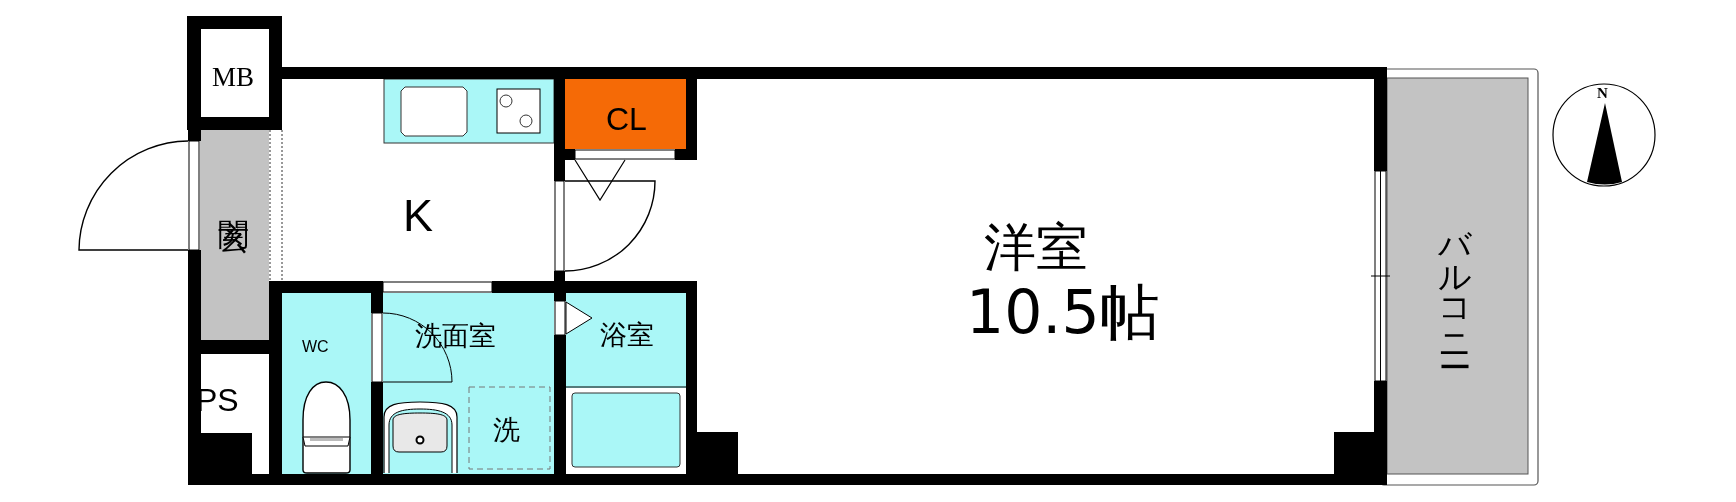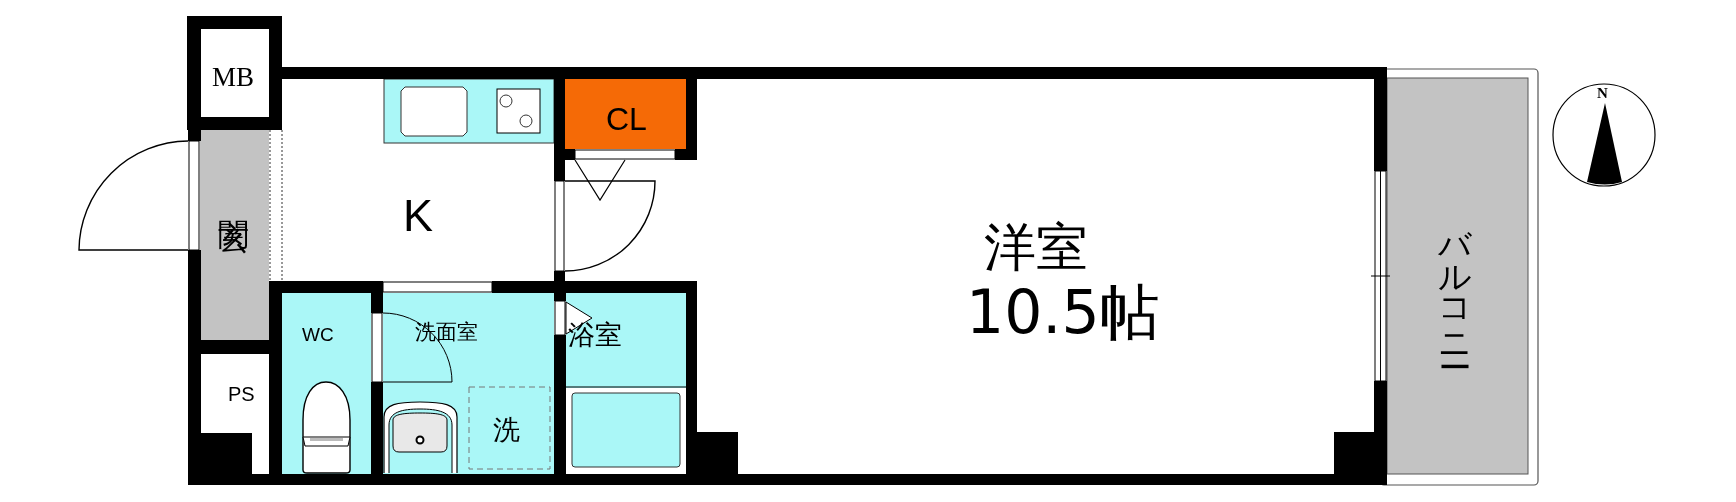--- a/index.html
+++ b/index.html
@@ -130,23 +130,23 @@
   </g>
 
   <g>
     <circle cx="1604" cy="135" r="51" fill="#fff" stroke="#000" stroke-width="1.2"></circle>
     <path d="M1605,103 L1622,182 Q1605,187 1587,182 Z" fill="#000"></path>
   </g>
 </svg>
 
 <div class="lbl" style="left:212px; top:64px; font-size:27px;font-family:Liberation Serif, serif;">MB</div>
 <div class="lbl jp vert" style="left:218px; top:196px; font-size:31px;">玄関</div>
-<div class="lbl" style="left:228px; top:384px; font-size:20px;">PS</div>
+<div class="lbl" style="left:196px; top:384px; font-size:32px;">PS</div>
 <div class="lbl" style="left:403px; top:193px; font-size:45px;">K</div>
 <div class="lbl" style="left:606px; top:103px; font-size:32px;">CL</div>
-<div class="lbl" style="left:302px; top:325px; font-size:19px;">WC</div>
-<div class="lbl jp" style="left:415px; top:322px; font-size:21px;text-align:right;">洗面室</div>
+<div class="lbl" style="left:302px; top:339px; font-size:16px;">WC</div>
+<div class="lbl jp" style="left:415px; top:322px; font-size:27px;text-align:right;">洗面室</div>
 <div class="lbl jp" style="left:493px; top:416px; font-size:27px;">洗</div>
-<div class="lbl jp" style="left:568px; top:321px; font-size:27px;text-align:center;">浴室</div>
+<div class="lbl jp" style="left:600px; top:321px; font-size:27px;text-align:center;">浴室</div>
 <div class="lbl jp" style="left:984px; top:221px; font-size:52px;">洋室</div>
 <div class="lbl jp" style="left:966px; top:282px; font-size:60px;">10.5帖</div>
 <div class="lbl jp vert" style="left:1439px; top:208px; font-size:33px; letter-spacing:-2px;">バルコニー</div>
 <div class="lbl" style="left:1597px; top:86px; font-size:15px; font-weight:bold; font-family:'Liberation Serif', serif;">N</div>
 
 </body></html>

